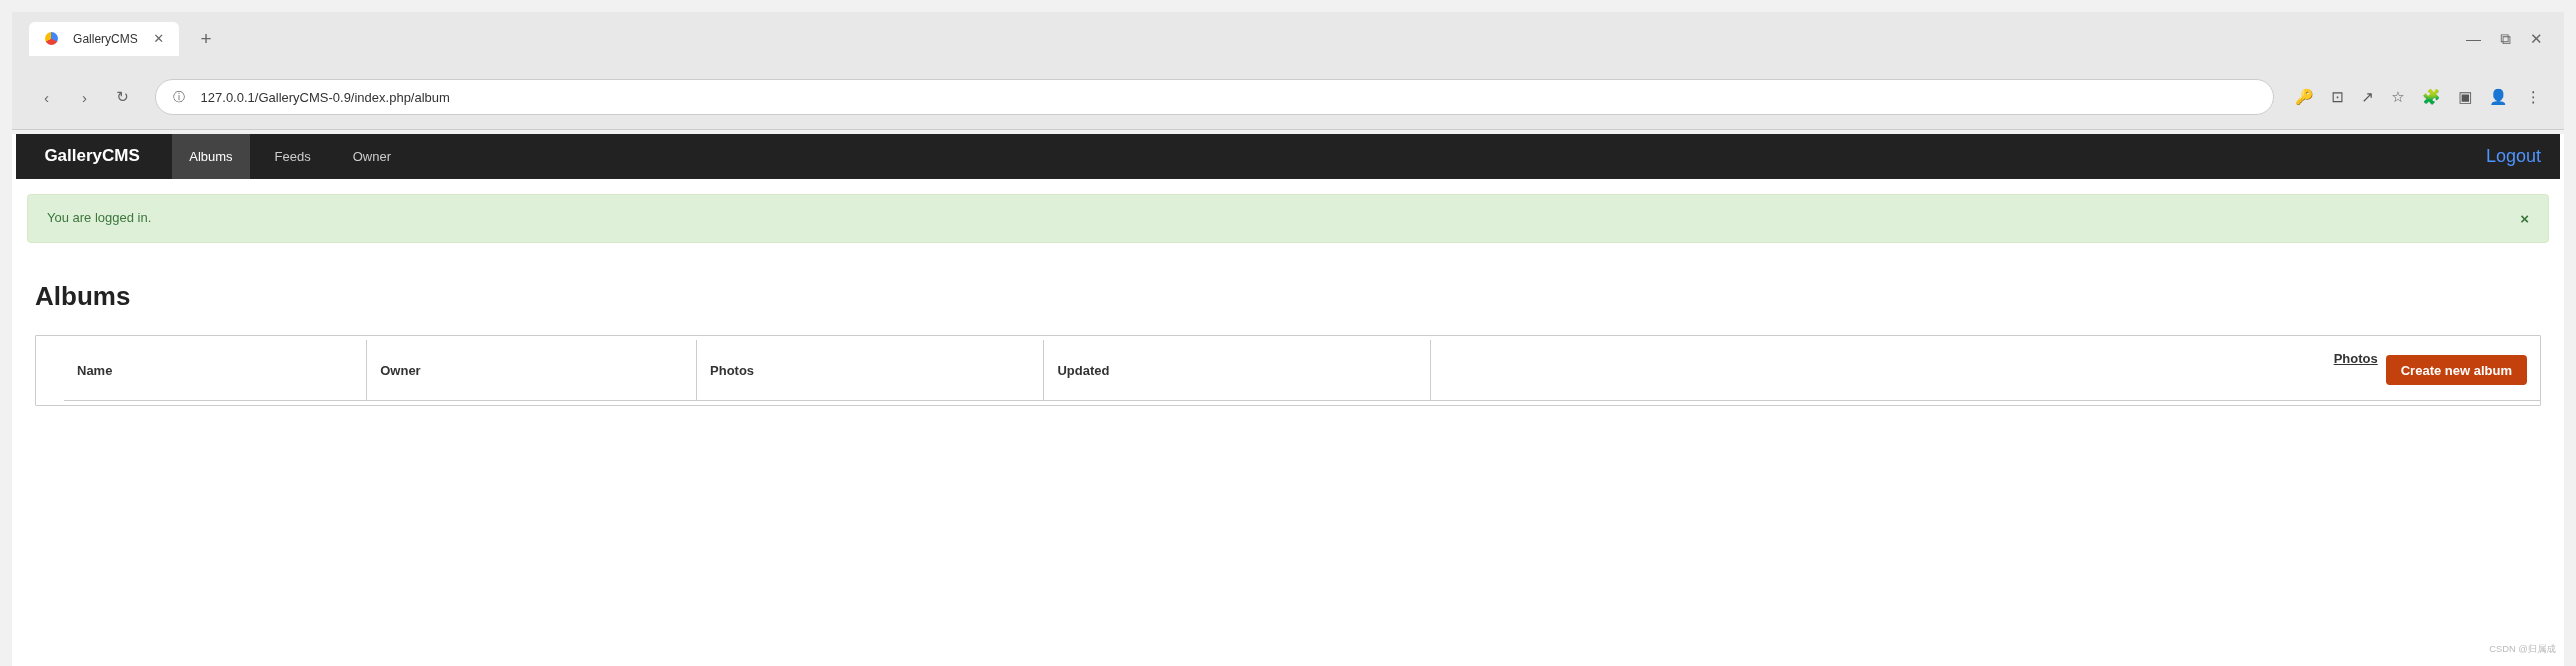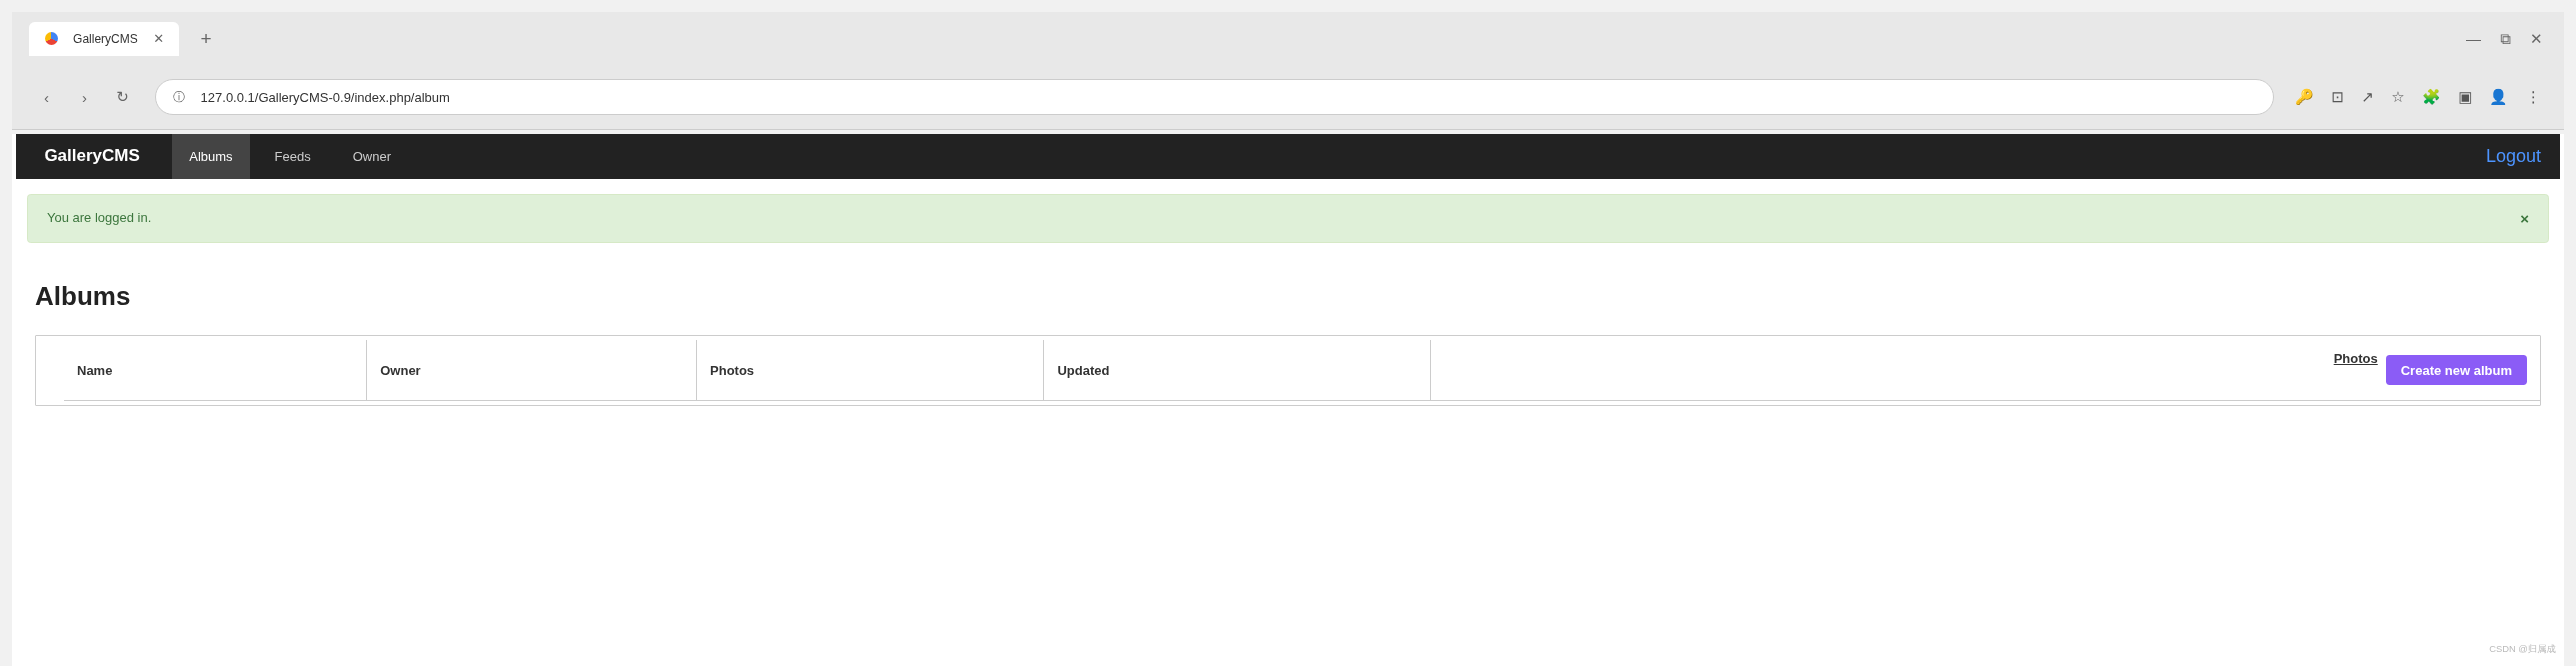--- a/index.html
+++ b/index.html
@@ -217,21 +217,21 @@
       color: #333;
       border-bottom: 0.9px solid #ccc;
       border-right: 0.9px solid #ccc;
     }
     .albums-table th:last-child {
       border-right: none;
       text-align: right;
       text-decoration: underline;
     }
     .create-album-btn {
-      background: #8b5cf6;
+      background: #c2410c;
       color: #fff;
       border: none;
       padding: 7.5px 15px;
       border-radius: 3.7px;
       cursor: pointer;
       font-size: 13px;
       font-weight: bold;
       float: right;
     }
 

